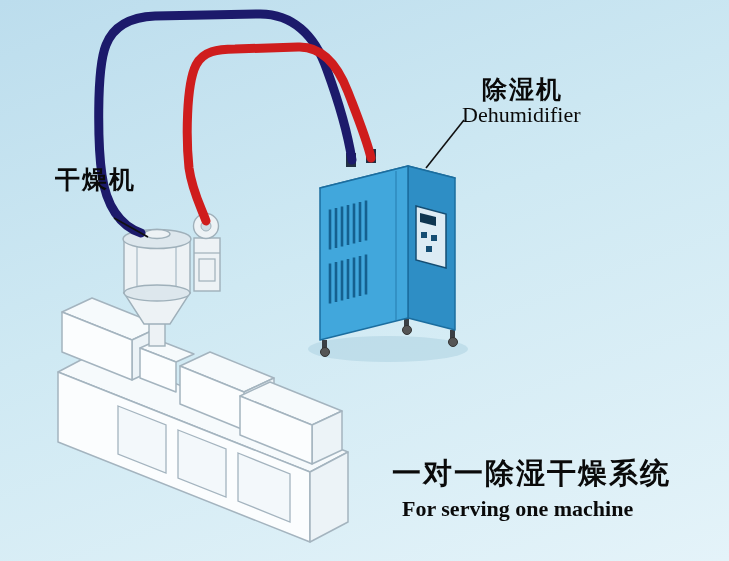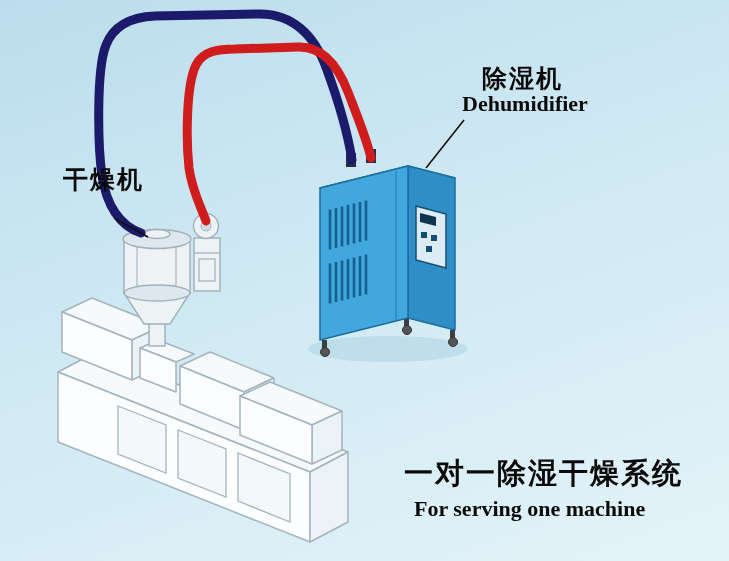--- a/index.html
+++ b/index.html
@@ -8,22 +8,22 @@
     width:729px;height:561px;
     overflow:hidden;
     background:linear-gradient(160deg,
       var(--background-top,#bcdded) 0%,
       var(--background-mid,#cfe9f3) 45%,
       var(--background-bottom,#e4f3f9) 100%);
     font-family:"Liberation Sans",sans-serif;
   }
   .stage svg{position:absolute;inset:0;}
   .label{position:absolute;color:var(--text,#0a0a0a);line-height:1.08;white-space:nowrap;}
-  .label .cn{font-size:25px;font-weight:bold;letter-spacing:2px;margin-left:8px;}
-  .label .en{font-family:"Liberation Serif",serif;font-size:22px;font-weight:bold;}
+  .label .cn{font-size:25px;font-weight:bold;letter-spacing:2px;}
+  .label .en{font-family:"Liberation Serif",serif;font-size:22px;font-weight:normal;}
   .caption{position:absolute;color:var(--text,#0a0a0a);white-space:nowrap;}
   .caption .cn{font-size:29px;font-weight:bold;letter-spacing:2px;}
   .caption .en{font-family:"Liberation Serif",serif;font-size:22px;font-weight:bold;margin-left:10px;margin-top:2px;}
 
   
   .m-face{fill:#fbfdfe;stroke:var(--machine-line,#a4b4bf);stroke-width:1.5;stroke-linejoin:round;}
   .m-top{fill:#f6fafc;}
   .m-side{fill:#ecf3f7;}
   .m-panel{fill:#f3f8fb;stroke:var(--machine-line,#a4b4bf);stroke-width:1.3;}
 
@@ -149,23 +149,23 @@
     <g>
       <line class="pointer" x1="114" y1="218" x2="148" y2="237"></line>
       <line class="pointer" x1="464" y1="120" x2="426" y2="168"></line>
     </g>
   </svg>
 
   <div class="label" style="left:55px;top:166px;">
     <div class="cn">干燥机</div>
   </div>
 
-  <div class="label" style="left:462px;top:65px;">
+  <div class="label" style="left:462px;top:76px;">
     <div class="cn" style="margin-left:20px;">除湿机</div>
     <div class="en">Dehumidifier</div>
   </div>
 
-  <div class="caption" style="left:404px;top:454px;">
+  <div class="caption" style="left:392px;top:454px;">
     <div class="cn">一对一除湿干燥系统</div>
     <div class="en">For serving one machine</div>
   </div>
 
 </div>
 
 </body></html>

